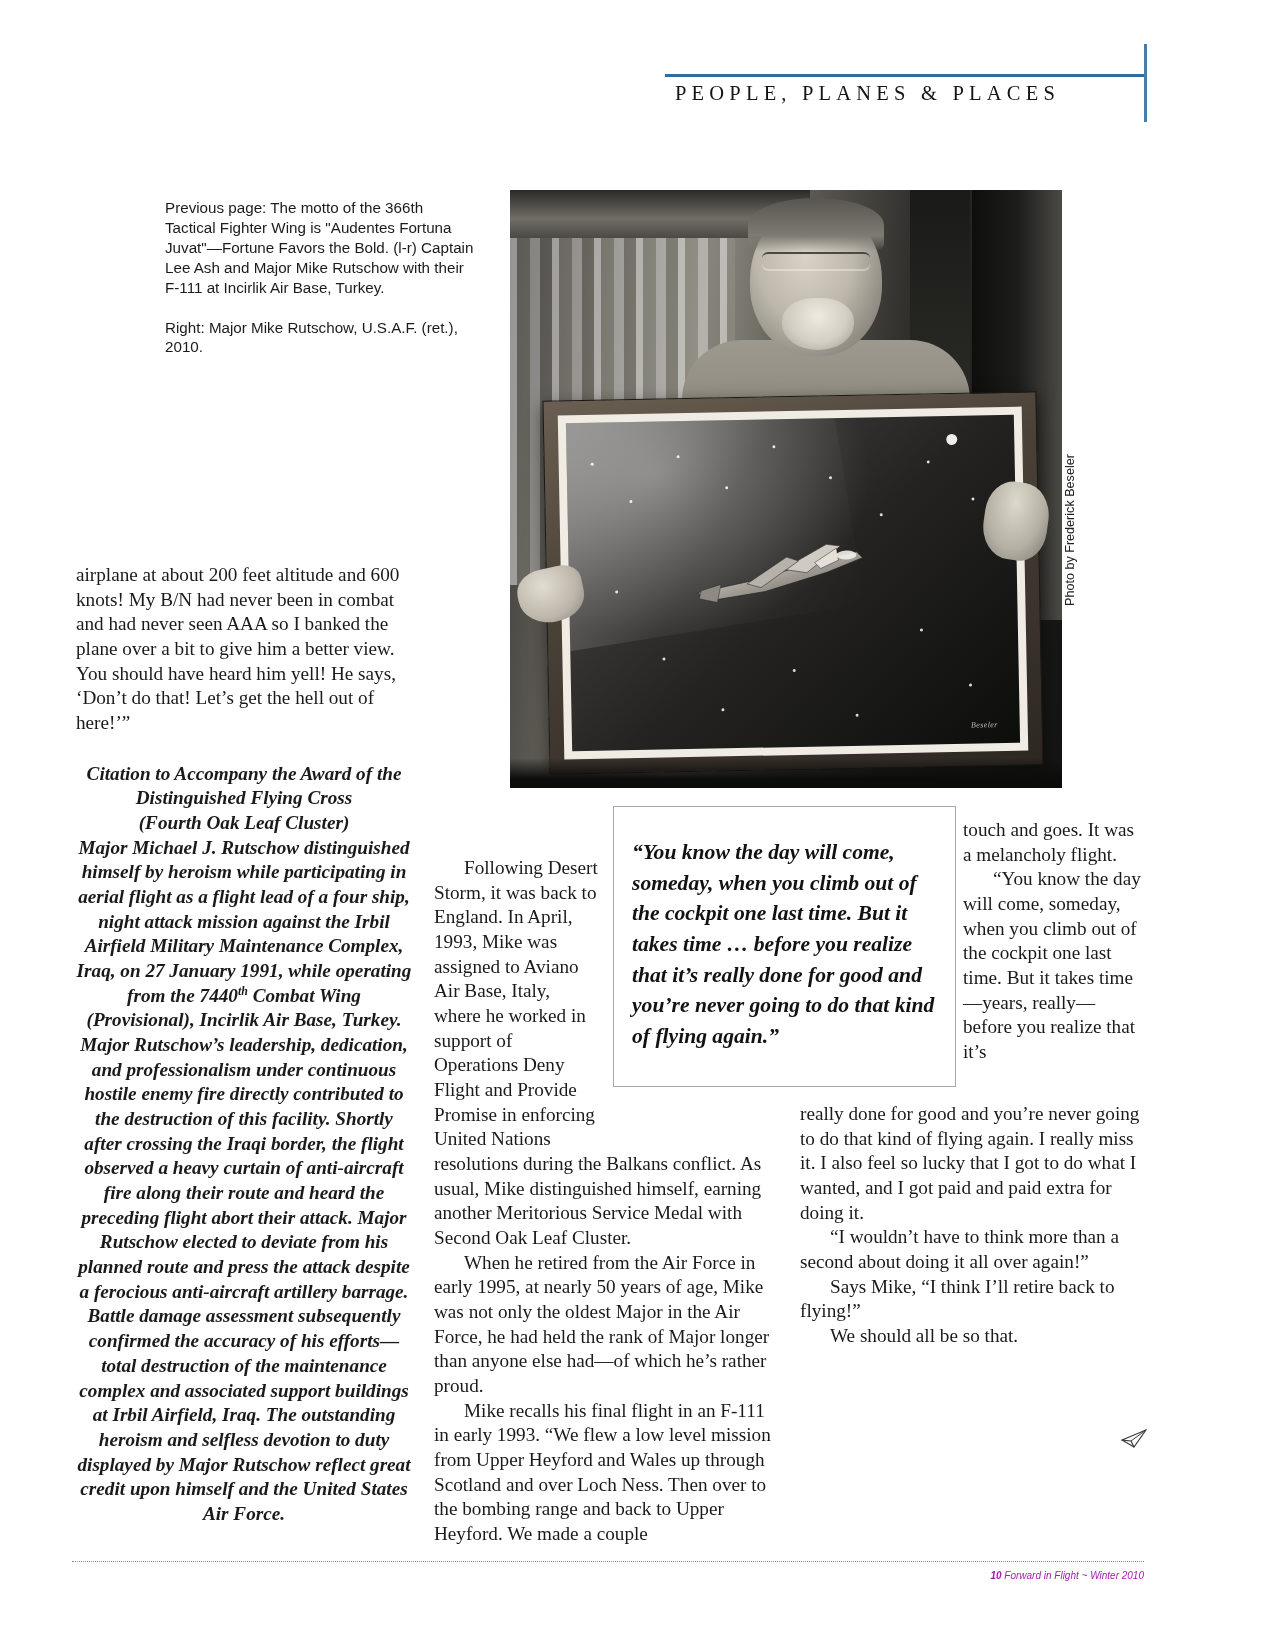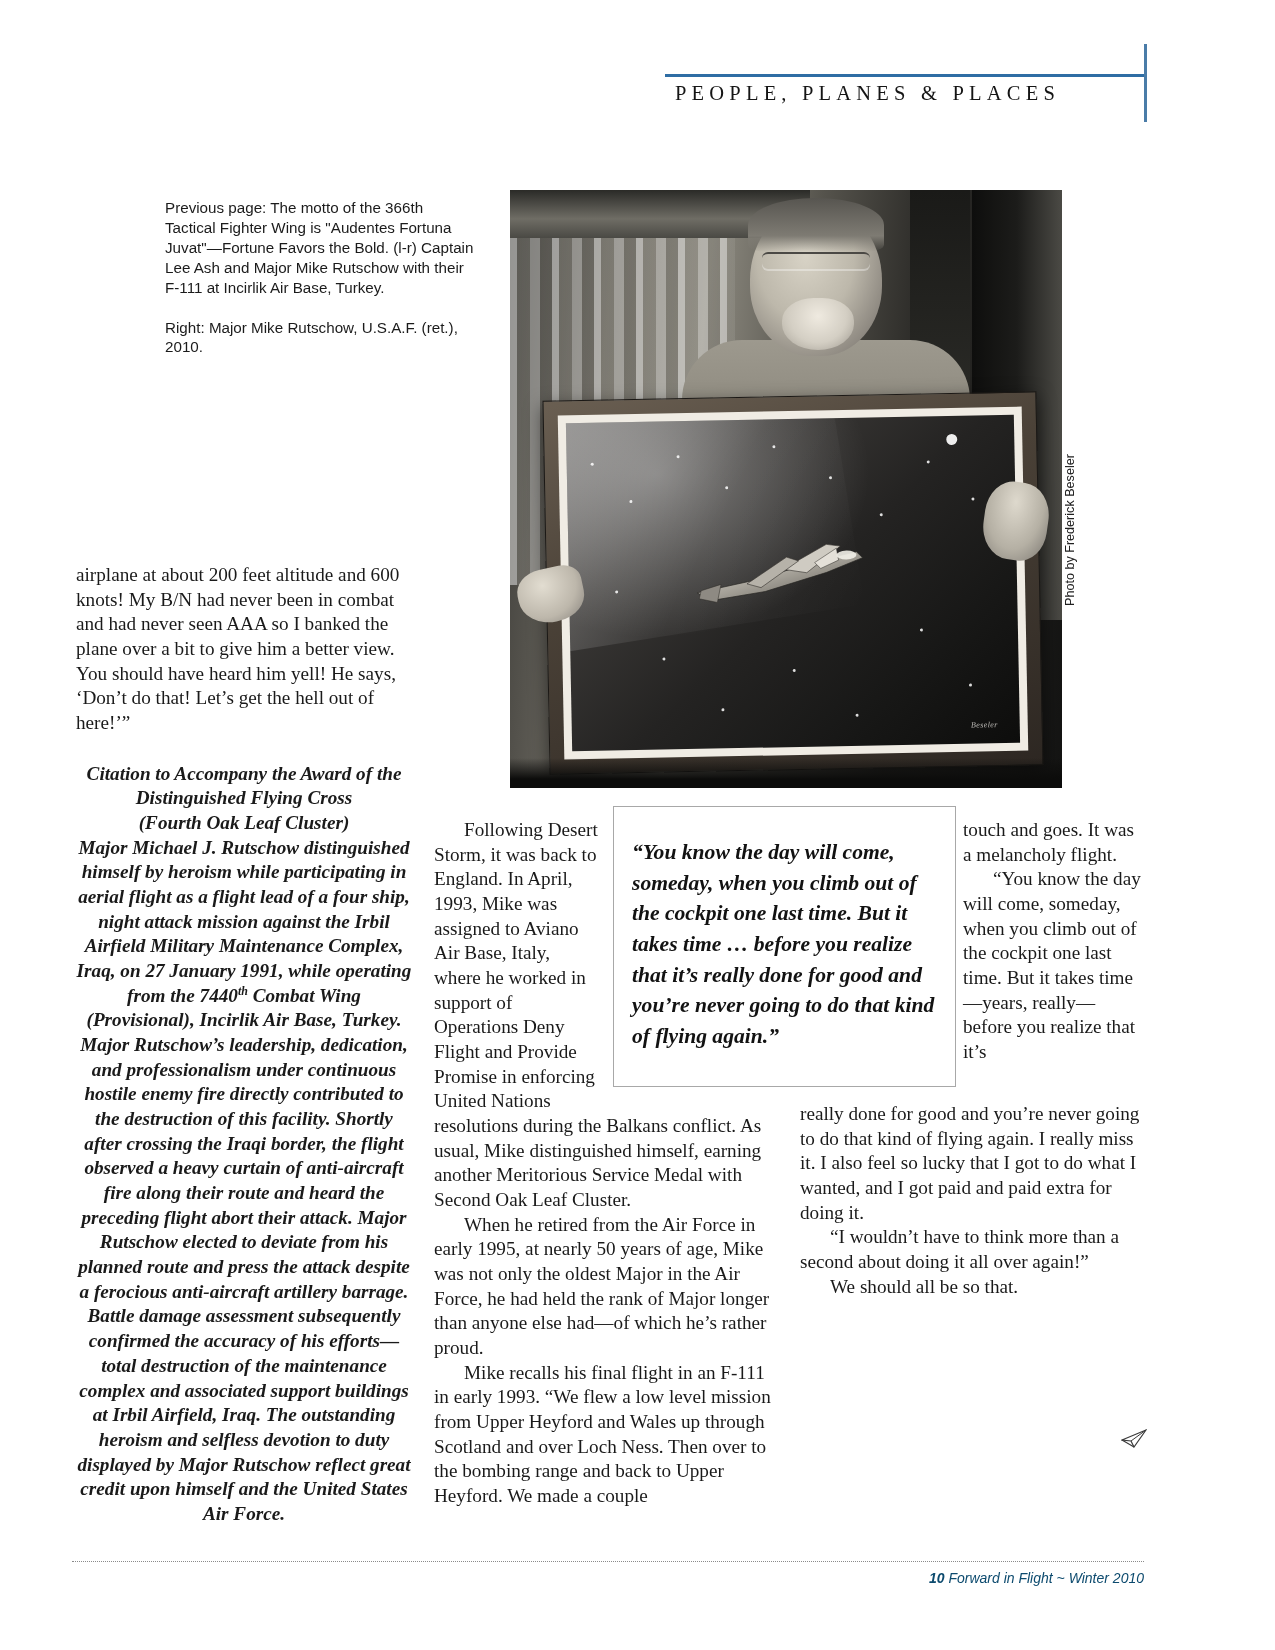--- a/index.html
+++ b/index.html
@@ -216,21 +216,21 @@
     font-style: italic;
   }
   .citation p { margin: 0; }
   .citation .cit-body { font-style: italic; font-weight: bold; }
   sup { font-size: 0.62em; vertical-align: super; line-height: 0; }
 
   
   .col-mid {
     position: absolute;
     left: 434px;
-    top: 818px;
+    top: 856px;
     width: 343px;
     font-size: 19.2px;
     line-height: 1.285;
   }
   .col-mid p { margin: 0; text-indent: 30px; }
   
   .mid-wrap-shape {
     float: right;
     width: 177px;
     height: 282px;
@@ -304,23 +304,23 @@
     width: 1072px;
     border-top: 1.6px dotted #8a8a8a;
   }
   .footer-text {
     position: absolute;
     left: 700px;
     top: 1570px;
     width: 444px;
     text-align: right;
     font-family: "Liberation Sans", sans-serif;
-    font-size: 14px;
+    font-size: 10px;
     font-style: italic;
-    color: #0c4a6e;
+    color: #a21caf;
     white-space: nowrap;
   }
   .footer-text .pg {
     font-weight: bold;
     font-style: italic;
   }
 </style>
 </head>
 <body>
 
@@ -421,20 +421,21 @@
   </div>
 
   <div class="col-right-top">
     <p>touch and goes. It was a melancholy flight.</p>
     <p class="ind">“You know the day will come, someday, when you climb out of the cockpit one last time. But it takes time—years, really—before you realize that it’s</p>
   </div>
 
   <div class="col-right" style="top:1090px;">
     <p class="first">really done for good and you’re never going to do that kind of flying again. I really miss it. I also feel so lucky that I got to do what I wanted, and I got paid and paid extra for doing it.</p>
     <p>“I wouldn’t have to think more than a second about doing it all over again!”</p>
+    <p>Says Mike, “I think I’ll retire back to flying!”</p>
     <p>We should all be so that.</p>
   </div>
 
   <div class="endmark-wrap">
     <svg class="endmark" viewBox="0 0 26 20">
       <polygon points="1,12 25,2 13,19 10,13" fill="none" stroke="#3a3a3a" stroke-width="1.2"></polygon>
       <line x1="1" y1="12" x2="13" y2="19" stroke="#3a3a3a" stroke-width="1.2"></line>
       <line x1="25" y1="2" x2="10" y2="13" stroke="#3a3a3a" stroke-width="1"></line>
     </svg>
   </div>

